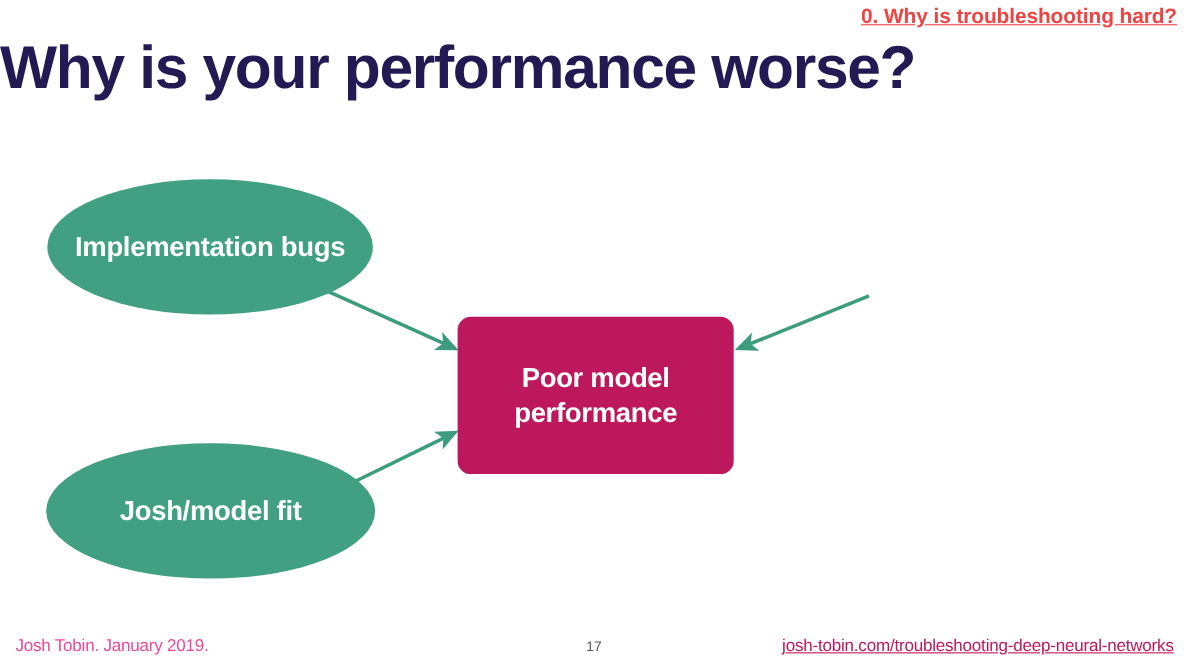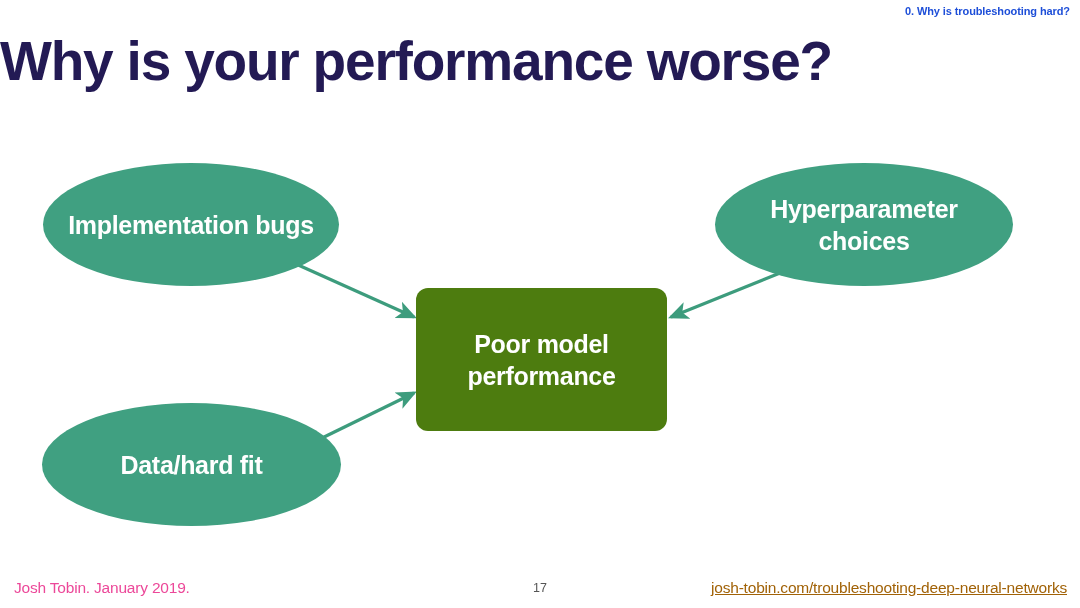--- a/index.html
+++ b/index.html
@@ -20,25 +20,26 @@
     position: absolute;
     inset: 0;
     background: #ffffff;
   }
 
   
   .section-header {
     position: absolute;
     top: 5px;
     right: 10px;
-    font-size: 11px;
+    font-size: 19px;
     font-weight: bold;
-    color: #1d4ed8;
+    color: #ef4444;
     letter-spacing: -0.1px;
     white-space: nowrap;
+    text-decoration: underline;
   }
 
   
   .slide-title {
     position: absolute;
     left: 0;
     right: 0;
     top: 31px;
     text-align: left;
     font-size: 55px;
@@ -88,21 +89,21 @@
   .ellipse-hyper { left: 715px; top: 148px; width: 298px; height: 123px; }
   .ellipse-data  { left: 42px;  top: 388px; width: 299px; height: 123px; }
 
   
   .node-box {
     position: absolute;
     left: 416px;
     top: 273px;
     width: 251px;
     height: 143px;
-    background: #4d7c0f;
+    background: #be185d;
     border-radius: 12px;
     display: flex;
     align-items: center;
     justify-content: center;
     text-align: center;
     color: #ffffff;
     font-size: 25px;
     font-weight: bold;
     line-height: 1.28;
     letter-spacing: -0.3px;
@@ -126,21 +127,21 @@
     text-align: center;
     font-size: 12.5px;
     color: #555555;
     margin-top: 44px;
   }
   .footer-link {
     position: absolute;
     right: 13px;
     bottom: 11px;
     font-size: 15.5px;
-    color: #a16207;
+    color: #be185d;
     text-decoration: underline;
     letter-spacing: -0.2px;
   }
 </style>
 </head>
 <body>
 
 <div class="slide">
 
   <div class="section-header">0. Why is troubleshooting hard?</div>
@@ -160,26 +161,23 @@
 
       <line x1="790" y1="254" x2="671" y2="302" stroke="#3d9c7d" stroke-width="3.2" marker-end="url(#arrowhead-green)"></line>
 
       <line x1="318" y1="425" x2="414" y2="378" stroke="#3d9c7d" stroke-width="3.2" marker-end="url(#arrowhead-green)"></line>
     </svg>
 
     <div class="node-ellipse ellipse-impl">
       <span>Implementation bugs</span>
     </div>
 
-    <div class="node-ellipse ellipse-hyper">
-      <span>Hyperparameter choices</span>
-    </div>
 
     <div class="node-ellipse ellipse-data">
-      <span>Data/hard fit</span>
+      <span>Josh/model fit</span>
     </div>
 
     <div class="node-box">
       <span>Poor model performance</span>
     </div>
 
   </div>
 
   <div class="footer-author">Josh Tobin. January 2019.</div>
 

